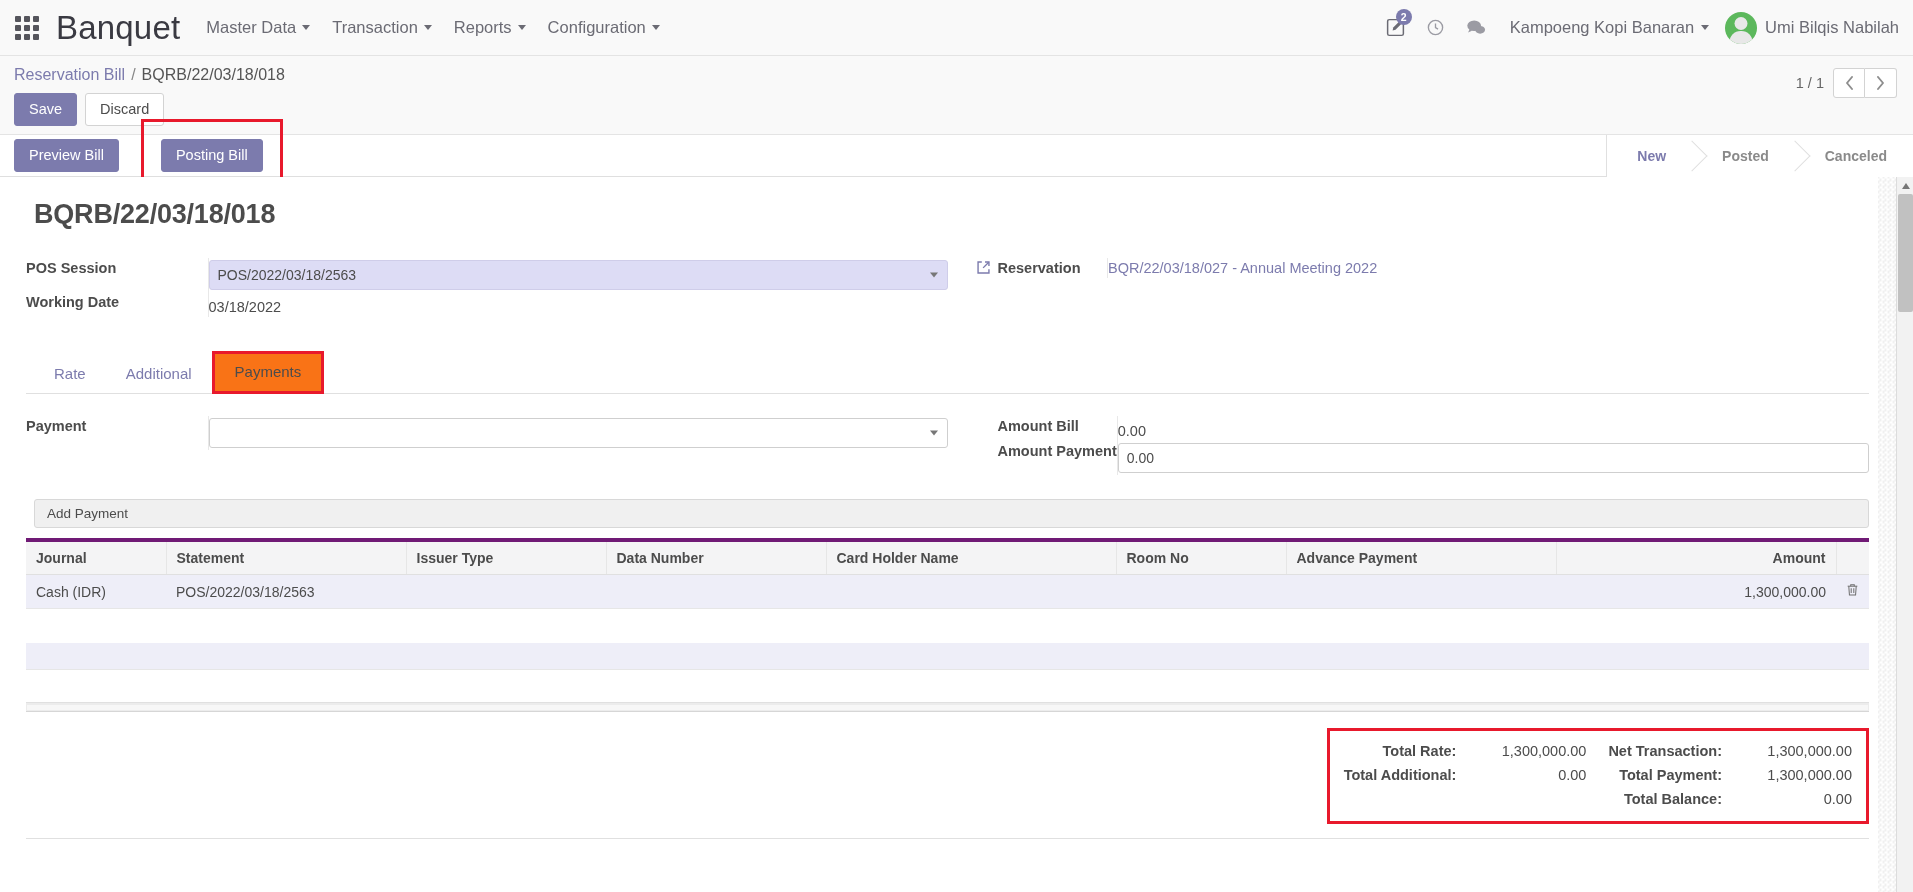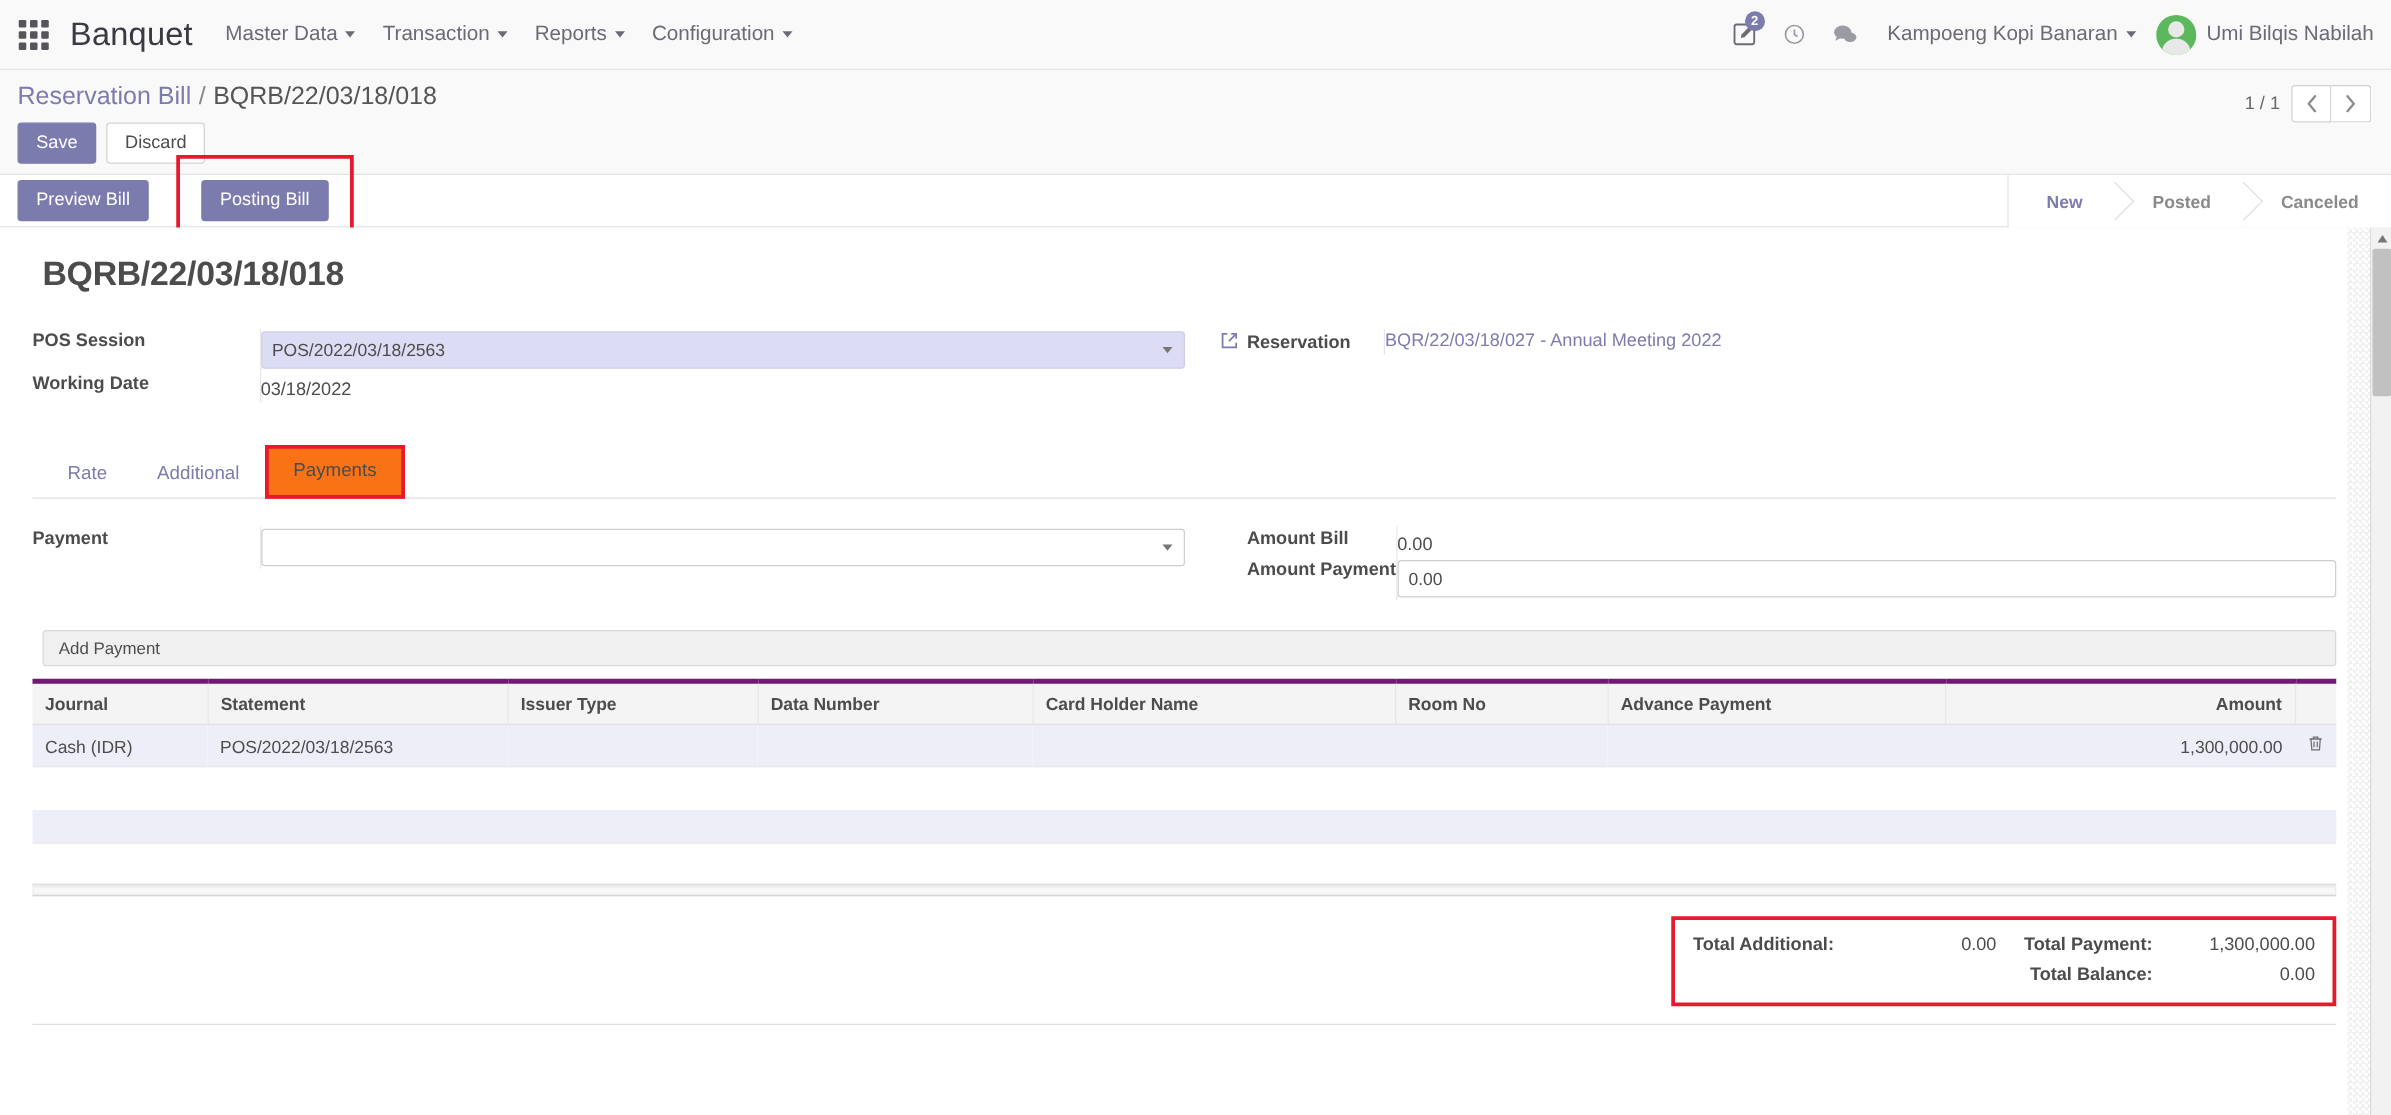--- a/index.html
+++ b/index.html
@@ -27,21 +27,21 @@
     grid-template-columns: repeat(3, 6px);
     grid-template-rows: repeat(3, 6px);
     gap: 3px;
     align-content: center;
     justify-content: center;
     cursor: pointer;
     margin-right: 12px;
   }
   .apps-grid span { background: #55555c; width: 6px; height: 6px; border-radius: 1px; }
   .brand {
-    font-size: 26px;
+    font-size: 33px;
     color: #3a3a42;
     font-weight: 400;
     margin-right: 26px;
     cursor: pointer;
     letter-spacing: 0.2px;
   }
   .menu-item {
     font-size: 16.5px;
     color: #6b6b74;
     margin-right: 22px;
@@ -118,21 +118,21 @@
   }
 
   
   .control-panel {
     background: #f9f9f9;
     border-bottom: 1px solid #e4e4e4;
     padding: 10px 14px 8px 14px;
     position: relative;
   }
   .breadcrumb {
-    font-size: 20px;
+    font-size: 16px;
     margin-bottom: 9px;
     display: flex; align-items: baseline; gap: 6px;
   }
   .bc-link { color: #7c7bad; cursor: pointer; }
   .bc-sep  { color: #888; }
   .bc-current { color: #555; }
 
   .btn-row { display: flex; gap: 8px; align-items: center; }
   .btn {
     font-size: 14.5px;
@@ -702,20 +702,27 @@
         <div style="height:26px"></div>
 
         <div class="hscroll">
           <div class="hscroll-thumb"></div>
         </div>
 
         <div class="totals-wrap">
           <div class="totals-box">
             <table class="totals">
               <tbody>
+                  <tr>
+                <td class="t-label">Total Rate:</td>
+                <td class="t-val">1,300,000.00</td>
+                <td class="gap"></td>
+                <td class="t-label">Net Transaction:</td>
+                <td class="t-val">1,300,000.00</td>
+              </tr>
               <tr>
                 <td class="t-label">Total Additional:</td>
                 <td class="t-val">0.00</td>
                 <td class="gap"></td>
                 <td class="t-label">Total Payment:</td>
                 <td class="t-val">1,300,000.00</td>
               </tr>
               <tr>
                 <td class="t-label"></td>
                 <td class="t-val"></td>

